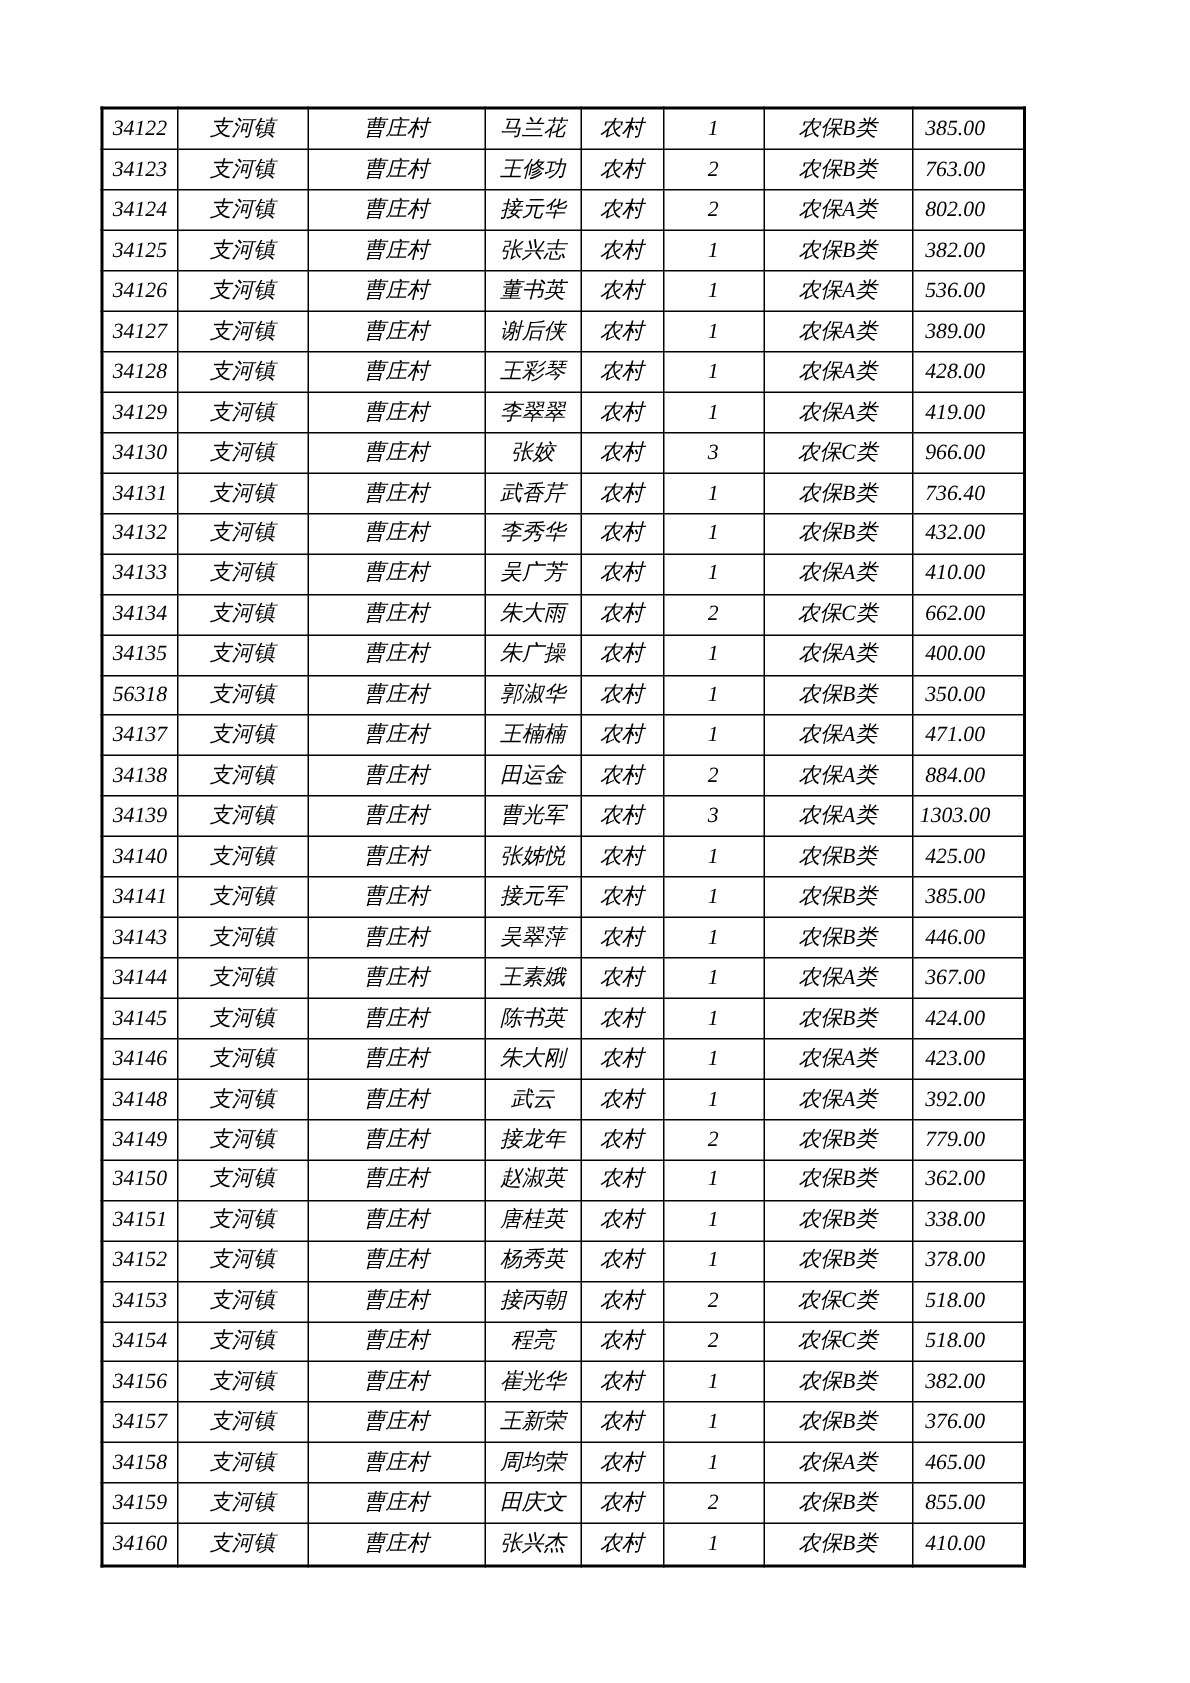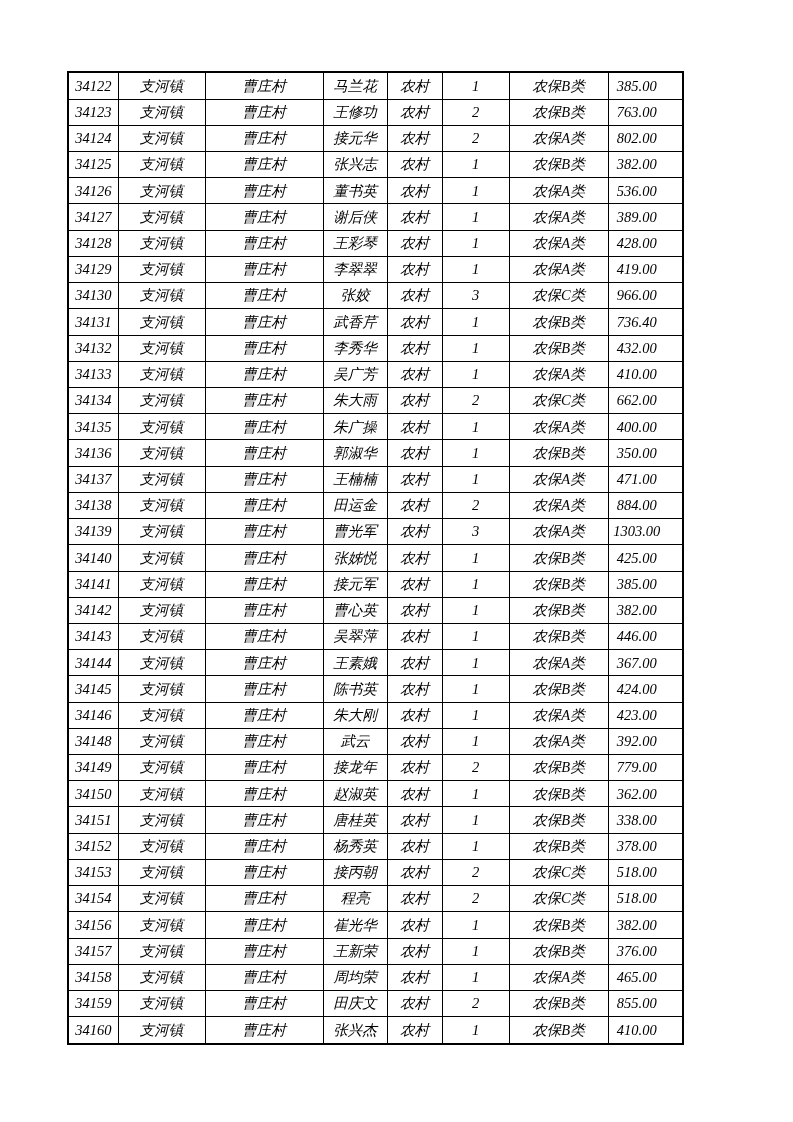--- a/index.html
+++ b/index.html
@@ -198,21 +198,21 @@
     <td class="cell-id">34135</td>
     <td class="cell-town">支河镇</td>
     <td class="cell-village">曹庄村</td>
     <td class="cell-name">朱广操</td>
     <td class="cell-residence">农村</td>
     <td class="cell-persons">1</td>
     <td class="cell-scheme">农保A类</td>
     <td class="cell-amount">400.00</td>
   </tr>
       <tr>
-    <td class="cell-id">34136</td>
+    <td class="cell-id">56318</td>
     <td class="cell-town">支河镇</td>
     <td class="cell-village">曹庄村</td>
     <td class="cell-name">郭淑华</td>
     <td class="cell-residence">农村</td>
     <td class="cell-persons">1</td>
     <td class="cell-scheme">农保B类</td>
     <td class="cell-amount">350.00</td>
   </tr>
       <tr>
     <td class="cell-id">34137</td>
@@ -256,30 +256,20 @@
   </tr>
       <tr>
     <td class="cell-id">34141</td>
     <td class="cell-town">支河镇</td>
     <td class="cell-village">曹庄村</td>
     <td class="cell-name">接元军</td>
     <td class="cell-residence">农村</td>
     <td class="cell-persons">1</td>
     <td class="cell-scheme">农保B类</td>
     <td class="cell-amount">385.00</td>
-  </tr>
-      <tr>
-    <td class="cell-id">34142</td>
-    <td class="cell-town">支河镇</td>
-    <td class="cell-village">曹庄村</td>
-    <td class="cell-name">曹心英</td>
-    <td class="cell-residence">农村</td>
-    <td class="cell-persons">1</td>
-    <td class="cell-scheme">农保B类</td>
-    <td class="cell-amount">382.00</td>
   </tr>
       <tr>
     <td class="cell-id">34143</td>
     <td class="cell-town">支河镇</td>
     <td class="cell-village">曹庄村</td>
     <td class="cell-name">吴翠萍</td>
     <td class="cell-residence">农村</td>
     <td class="cell-persons">1</td>
     <td class="cell-scheme">农保B类</td>
     <td class="cell-amount">446.00</td>

